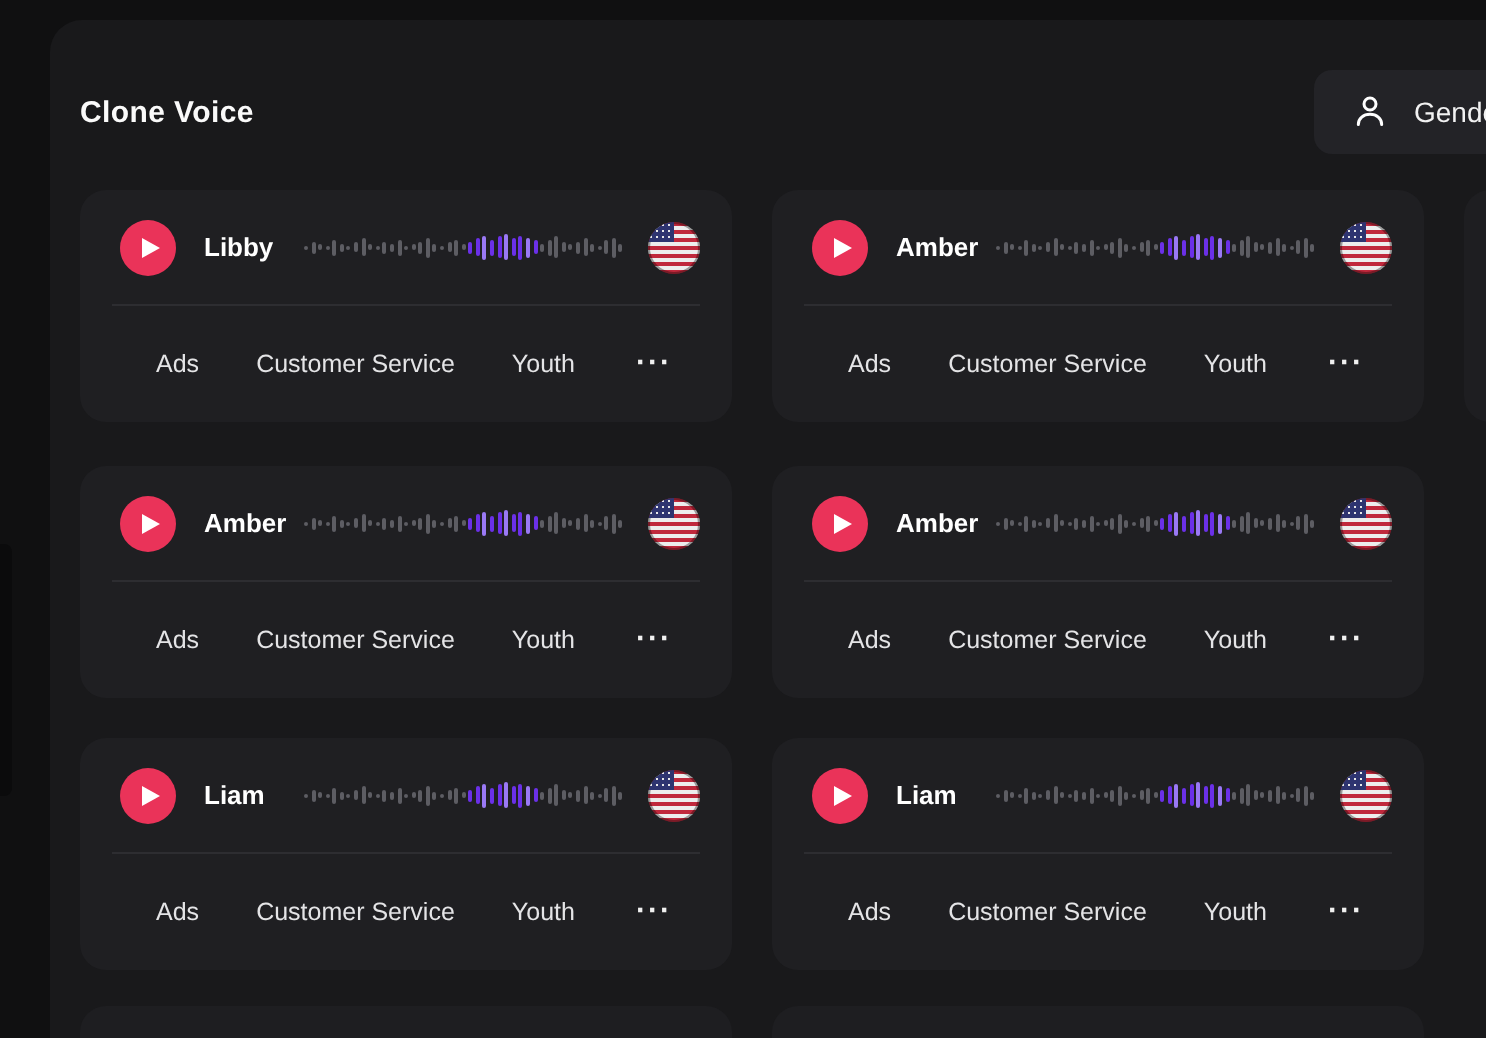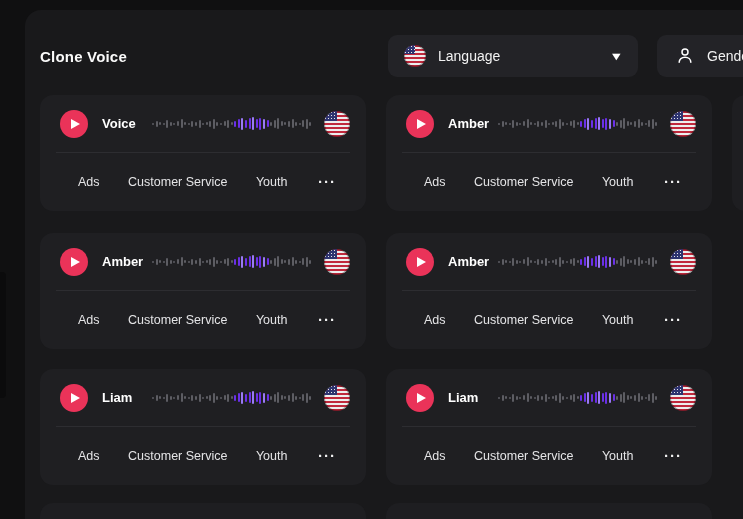--- a/index.html
+++ b/index.html
@@ -106,42 +106,35 @@
 </style>
 </head>
 <body>
 
 <div class="left-sliver"></div>
 
 <div class="panel">
 
   <div class="page-title">Clone Voice</div>
 
-  <button class="toolbar-btn lang-btn">
-    <span class="flag flag-sm">
-        <span class="canton"></span>
-      </span>
-    <span class="label">Language</span>
-    <span class="caret">▼</span>
-  </button>
 
   <button class="toolbar-btn gender-btn">
     <svg class="person-icon" viewBox="0 0 24 24">
       <circle cx="12" cy="7.2" r="3.6" fill="none" stroke="#ffffff" stroke-width="1.8"></circle>
       <path d="M5 19.5c0-3.7 3.1-6.1 7-6.1s7 2.4 7 6.1" fill="none" stroke="#ffffff" stroke-width="1.8" stroke-linecap="round"></path>
     </svg>
     <span class="label">Gender</span>
   </button>
 
   <div class="card" style="left:15px; top:85px;">
     <div class="card-top">
       <button class="play-btn">
           <span class="play-tri"></span>
         </button>
-      <span class="voice-name">Voice</span>
+      <span class="voice-name">Libby</span>
       <div class="waveform">
           <span class="wbar" style="height: 2px; background: rgb(93, 93, 99);"></span>
           <span class="wbar" style="height: 6px; background: rgb(93, 93, 99);"></span>
           <span class="wbar" style="height: 3px; background: rgb(93, 93, 99);"></span>
           <span class="wbar" style="height: 2px; background: rgb(93, 93, 99);"></span>
           <span class="wbar" style="height: 8px; background: rgb(93, 93, 99);"></span>
           <span class="wbar" style="height: 4px; background: rgb(93, 93, 99);"></span>
           <span class="wbar" style="height: 2px; background: rgb(93, 93, 99);"></span>
           <span class="wbar" style="height: 5px; background: rgb(93, 93, 99);"></span>
           <span class="wbar" style="height: 9px; background: rgb(93, 93, 99);"></span>

